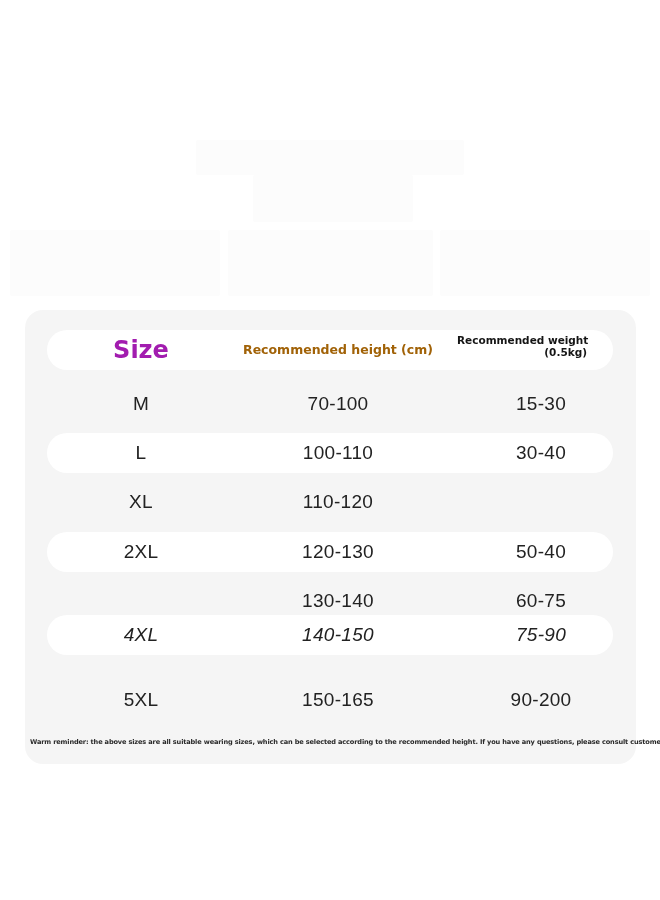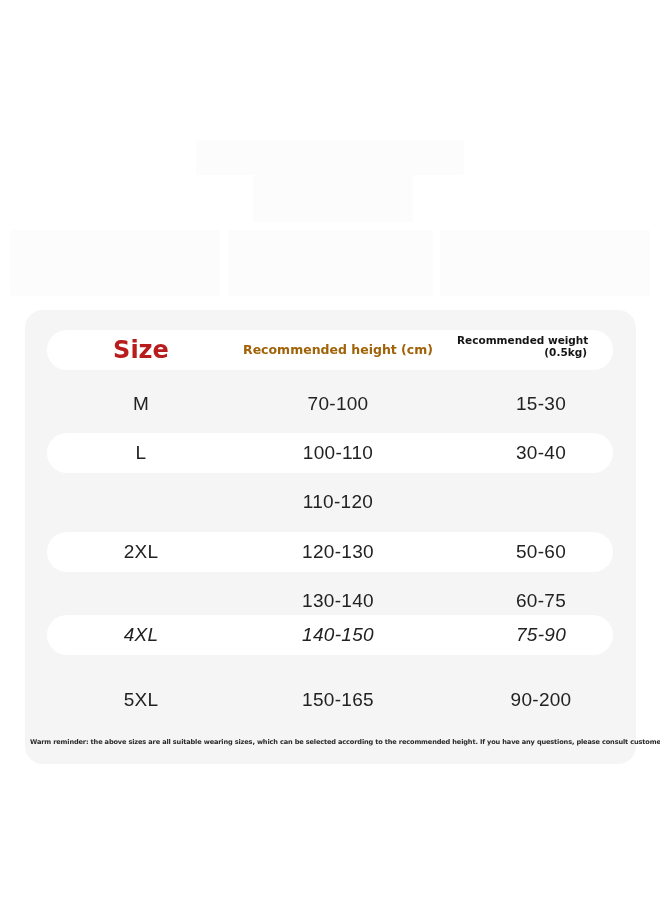--- a/index.html
+++ b/index.html
@@ -53,21 +53,21 @@
   .data .cell {
     font-size: 19px;
     color: #222222;
     font-family: "Liberation Sans", sans-serif;
     letter-spacing: 0.3px;
   }
   .hdr .size-h {
     font-family: "DejaVu Sans", sans-serif;
     font-weight: bold;
     font-size: 24px;
-    color: #b91c1c;
+    color: #a21caf;
   }
   .hdr .height-h {
     font-family: "DejaVu Sans", sans-serif;
     font-weight: bold;
     font-size: 12.5px;
     color: #a16207;
   }
   .hdr .weight-h {
     left: 410px;
     width: 130px;
@@ -121,27 +121,28 @@
     <div class="cell c-weight">15-30</div>
   </div>
 
   <div class="row pill data" style="top:123px;">
     <div class="cell c-size">L</div>
     <div class="cell c-height">100-110</div>
     <div class="cell c-weight">30-40</div>
   </div>
 
   <div class="row data" style="top:172px;">
+    <div class="cell c-size">XL</div>
     <div class="cell c-height">110-120</div>
   </div>
 
   <div class="row pill data" style="top:222px;">
     <div class="cell c-size">2XL</div>
     <div class="cell c-height">120-130</div>
-    <div class="cell c-weight">50-60</div>
+    <div class="cell c-weight">50-40</div>
   </div>
 
   <div class="row data" style="top:271px;">
     <div class="cell c-height">130-140</div>
     <div class="cell c-weight">60-75</div>
   </div>
 
   <div class="row pill data" style="top:305px;font-style:italic;">
     <div class="cell c-size">4XL</div>
     <div class="cell c-height">140-150</div>

